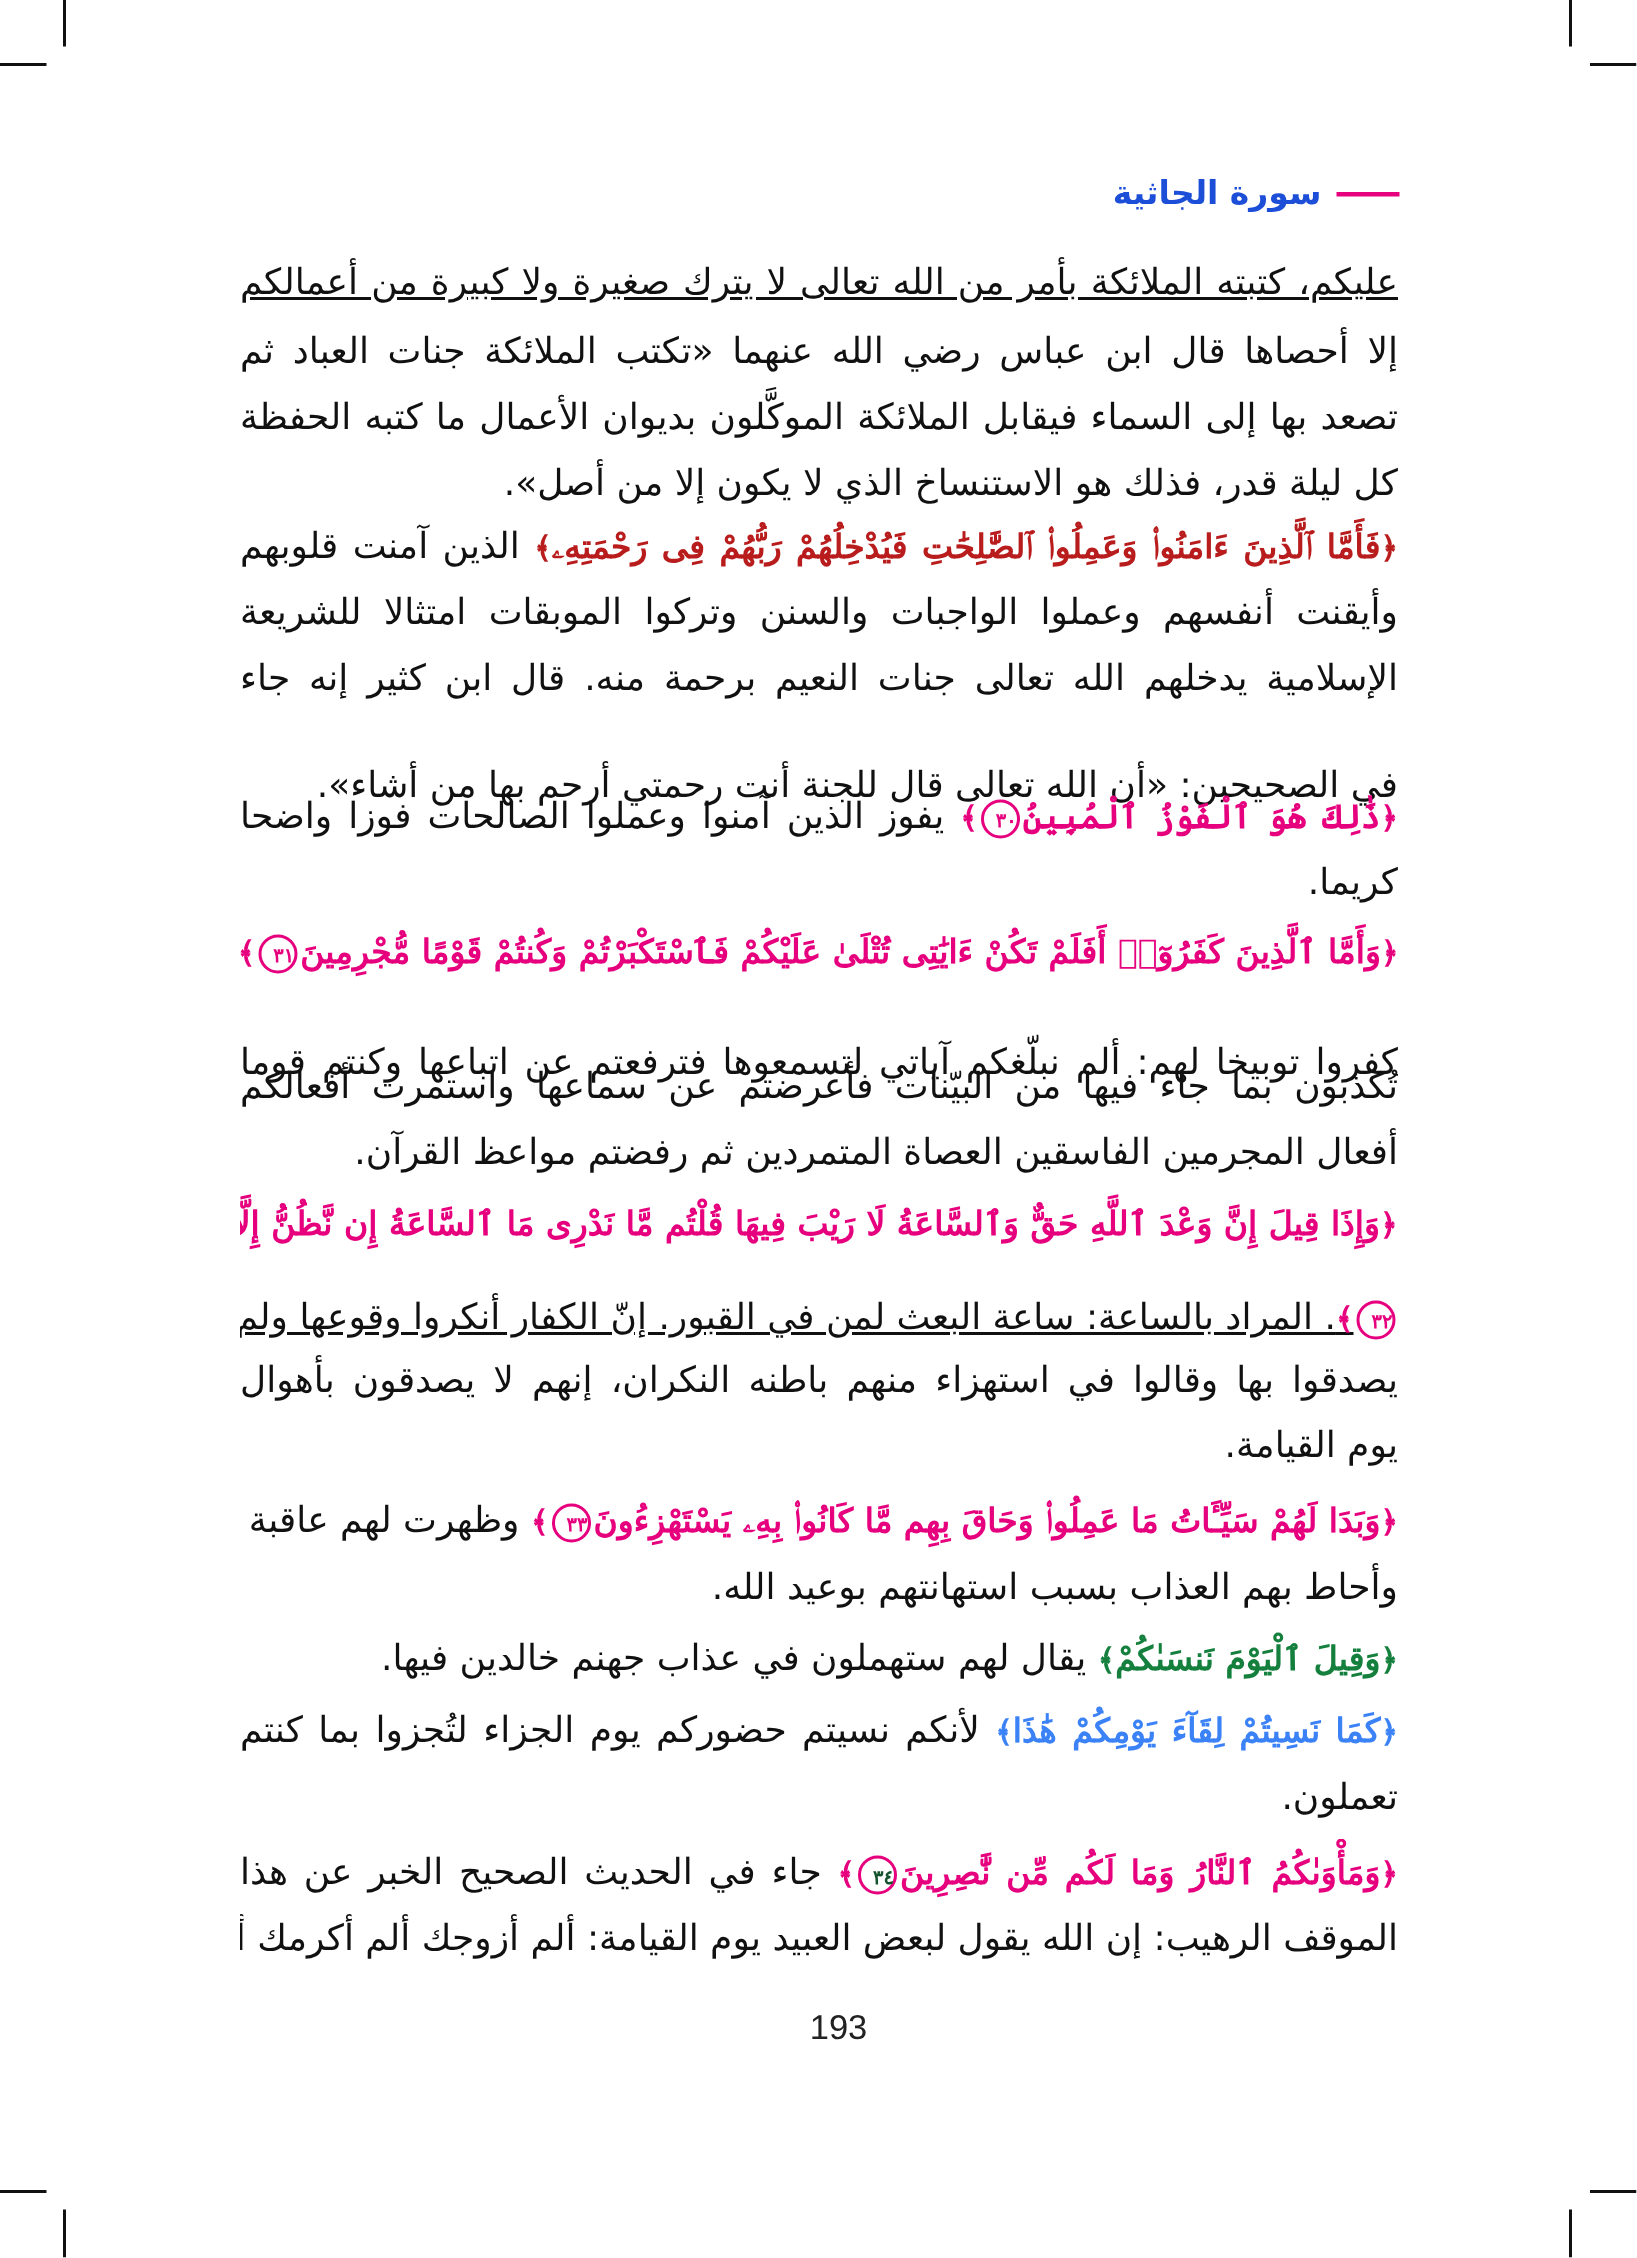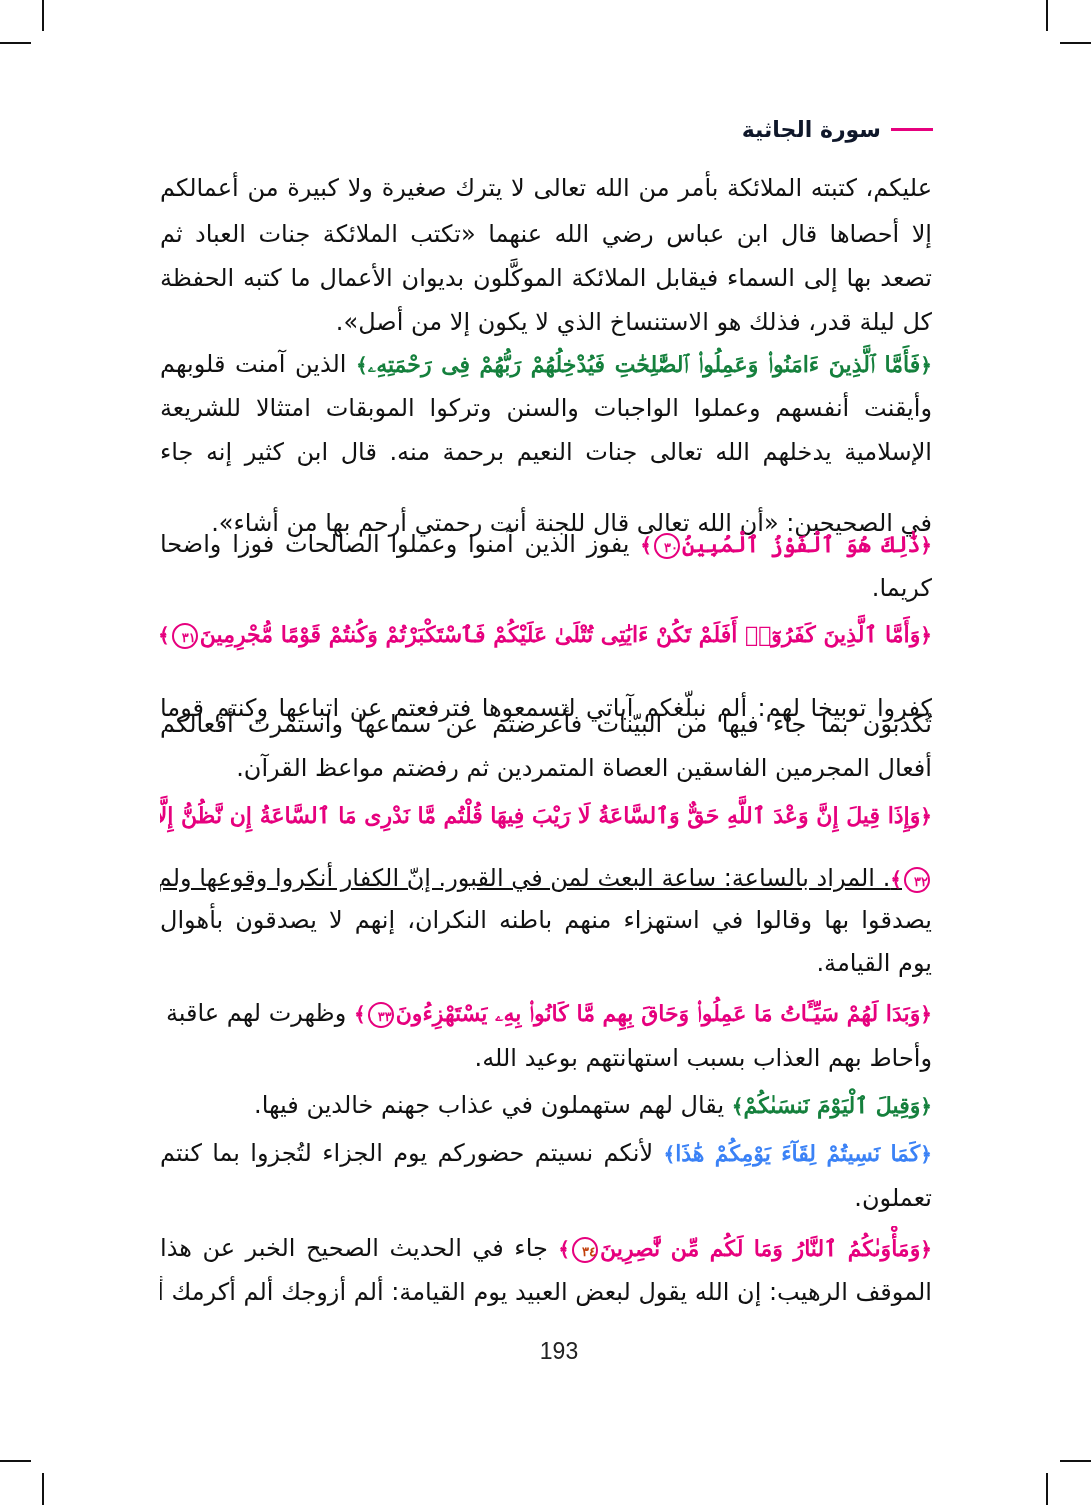--- a/index.html
+++ b/index.html
@@ -25,44 +25,44 @@
     <div class="crop" style="left: 1046px; top: 0px; width: 2px; height: 31px; background: rgb(17, 17, 17);"></div>
     <div class="crop" style="left: 1060px; top: 42px; width: 31px; height: 2px; background: rgb(17, 17, 17);"></div>
     <div class="crop" style="left: 0px; top: 1460px; width: 31px; height: 2px; background: rgb(17, 17, 17);"></div>
     <div class="crop" style="left: 42px; top: 1473px; width: 2px; height: 32px; background: rgb(17, 17, 17);"></div>
     <div class="crop" style="left: 1060px; top: 1460px; width: 31px; height: 2px; background: rgb(17, 17, 17);"></div>
     <div class="crop" style="left: 1046px; top: 1473px; width: 2px; height: 32px; background: rgb(17, 17, 17);"></div>
   </div>
 
 <div class="header">
   <span class="header-rule" style="background: rgb(230, 0, 126);"></span>
-  <span class="header-title" style="color: #0f172a;">سورة الجاثية</span>
+  <span class="header-title" style="color: #1d4ed8;">سورة الجاثية</span>
 </div>
 
 <div class="body-text" id="body-text" style="top: 166px;">
-    <div class="line" style="top: 0px;"><span>عليكم، كتبته الملائكة بأمر من الله تعالى لا يترك صغيرة ولا كبيرة من أعمالكم</span></div>
+    <div class="line" style="top: 0px; text-decoration: underline;"><span>عليكم، كتبته الملائكة بأمر من الله تعالى لا يترك صغيرة ولا كبيرة من أعمالكم</span></div>
     <div class="line" style="top: 46px;"><span>إلا أحصاها قال ابن عباس رضي الله عنهما «تكتب الملائكة جنات العباد ثم</span></div>
     <div class="line" style="top: 90px;"><span>تصعد بها إلى السماء فيقابل الملائكة الموكَّلون بديوان الأعمال ما كتبه الحفظة</span></div>
     <div class="line last" style="top: 134px;"><span>كل ليلة قدر، فذلك هو الاستنساخ الذي لا يكون إلا من أصل».</span></div>
-    <div class="line" style="top: 176px;"><span class="quran" style="color: #15803d; margin-top: 32px;"><span class="brace">﴿</span><span>فَأَمَّا ٱلَّذِينَ ءَامَنُوا۟ وَعَمِلُوا۟ ٱلصَّٰلِحَٰتِ فَيُدْخِلُهُمْ رَبُّهُمْ فِى رَحْمَتِهِۦ</span><span class="brace">﴾</span></span><span> الذين آمنت قلوبهم</span></div>
+    <div class="line" style="top: 176px;"><span class="quran" style="color: #b91c1c; margin-top: 32px;"><span class="brace">﴿</span><span>فَأَمَّا ٱلَّذِينَ ءَامَنُوا۟ وَعَمِلُوا۟ ٱلصَّٰلِحَٰتِ فَيُدْخِلُهُمْ رَبُّهُمْ فِى رَحْمَتِهِۦ</span><span class="brace">﴾</span></span><span> الذين آمنت قلوبهم</span></div>
     <div class="line" style="top: 220px;"><span>وأيقنت أنفسهم وعملوا الواجبات والسنن وتركوا الموبقات امتثالا للشريعة</span></div>
     <div class="line" style="top: 264px;"><span>الإسلامية يدخلهم الله تعالى جنات النعيم برحمة منه. قال ابن كثير إنه جاء</span></div>
     <div class="line last" style="top: 306px; margin-top: 29px;"><span>في الصحيحين: «أن الله تعالى قال للجنة أنت رحمتي أرحم بها من أشاء».</span></div>
     <div class="line" style="top: 356px;"><span class="quran" style="color: rgb(230, 0, 126);"><span class="brace">﴿</span><span>ذَٰلِكَ هُوَ ٱلْفَوْزُ ٱلْمُبِينُ</span><span class="ayah-num" style="color: rgb(230, 0, 126); border-color: rgb(230, 0, 126);">٣٠</span><span class="brace">﴾</span></span><span> يفوز الذين آمنوا وعملوا الصالحات فوزا واضحا</span></div>
     <div class="line last" style="top: 400px;"><span>كريما.</span></div>
     <div class="line" style="top: 446px; padding-right: 0px;"><span class="quran" style="color: rgb(230, 0, 126);"><span class="brace">﴿</span><span>وَأَمَّا ٱلَّذِينَ كَفَرُوٓا۟ أَفَلَمْ تَكُنْ ءَايَٰتِى تُتْلَىٰ عَلَيْكُمْ فَٱسْتَكْبَرْتُمْ وَكُنتُمْ قَوْمًا مُّجْرِمِينَ</span><span class="ayah-num" style="color: rgb(230, 0, 126); border-color: rgb(230, 0, 126);">٣١</span><span class="brace">﴾</span></span></div>
     <div class="line" style="top: 520px;"><span>كفروا توبيخا لهم: ألم نبلّغكم آياتي لتسمعوها فترفعتم عن اتباعها وكنتم قوما</span></div>
     <div class="line" style="top: 536px;"><span>تُكذبون بما جاء فيها من البيّنات فأعرضتم عن سماعها واستمرت أفعالكم</span></div>
     <div class="line last" style="top: 580px;"><span>أفعال المجرمين الفاسقين العصاة المتمردين ثم رفضتم مواعظ القرآن.</span></div>
     <div class="line" style="top: 627px;"><span class="quran" style="color: rgb(230, 0, 126);"><span class="brace">﴿</span><span>وَإِذَا قِيلَ إِنَّ وَعْدَ ٱللَّهِ حَقٌّ وَٱلسَّاعَةُ لَا رَيْبَ فِيهَا قُلْتُم مَّا نَدْرِى مَا ٱلسَّاعَةُ إِن نَّظُنُّ إِلَّا ظَنًّا وَمَا نَحْنُ بِمُسْتَيْقِنِينَ</span></span></div>
     <div class="line" style="top: 690px; text-decoration: underline;"><span class="quran" style="color: rgb(230, 0, 126);"><span class="ayah-num" style="color: rgb(230, 0, 126); border-color: rgb(230, 0, 126);">٣٢</span><span class="brace">﴾</span></span><span>. المراد بالساعة: ساعة البعث لمن في القبور. إنّ الكفار أنكروا وقوعها ولم</span></div>
     <div class="line" style="top: 732px;"><span>يصدقوا بها وقالوا في استهزاء منهم باطنه النكران، إنهم لا يصدقون بأهوال</span></div>
     <div class="line last" style="top: 775px;"><span>يوم القيامة.</span></div>
     <div class="line" style="top: 825px;"><span class="quran" style="color: rgb(230, 0, 126);"><span class="brace">﴿</span><span>وَبَدَا لَهُمْ سَيِّـَٔاتُ مَا عَمِلُوا۟ وَحَاقَ بِهِم مَّا كَانُوا۟ بِهِۦ يَسْتَهْزِءُونَ</span><span class="ayah-num" style="color: rgb(230, 0, 126); border-color: rgb(230, 0, 126);">٣٣</span><span class="brace">﴾</span></span><span> وظهرت لهم عاقبة أعمالهم</span></div>
     <div class="line last" style="top: 870px;"><span>وأحاط بهم العذاب بسبب استهانتهم بوعيد الله.</span></div>
     <div class="line last" style="top: 917px; padding-right: 0px;"><span class="quran" style="color: #15803d;"><span class="brace">﴿</span><span>وَقِيلَ ٱلْيَوْمَ نَنسَىٰكُمْ</span><span class="brace">﴾</span></span><span> يقال لهم ستهملون في عذاب جهنم خالدين فيها.</span></div>
     <div class="line" style="top: 965px;"><span class="quran" style="color: #3b82f6;"><span class="brace">﴿</span><span>كَمَا نَسِيتُمْ لِقَآءَ يَوْمِكُمْ هَٰذَا</span><span class="brace">﴾</span></span><span> لأنكم نسيتم حضوركم يوم الجزاء لتُجزوا بما كنتم</span></div>
     <div class="line last" style="top: 1010px;"><span>تعملون.</span></div>
-    <div class="line" style="top: 1060px;"><span class="quran" style="color: rgb(230, 0, 126);"><span class="brace">﴿</span><span>وَمَأْوَىٰكُمُ ٱلنَّارُ وَمَا لَكُم مِّن نَّٰصِرِينَ</span><span class="ayah-num" style="color: #c2410c; border-color: rgb(230, 0, 126); font-family: Liberation Serif, serif;">٣٤</span><span class="brace">﴾</span></span><span> جاء في الحديث الصحيح الخبر عن هذا</span></div>
+    <div class="line" style="top: 1060px;"><span class="quran" style="color: rgb(230, 0, 126);"><span class="brace">﴿</span><span>وَمَأْوَىٰكُمُ ٱلنَّارُ وَمَا لَكُم مِّن نَّٰصِرِينَ</span><span class="ayah-num" style="color: #14532d; border-color: rgb(230, 0, 126); font-family: Liberation Serif, serif;">٣٤</span><span class="brace">﴾</span></span><span> جاء في الحديث الصحيح الخبر عن هذا</span></div>
     <div class="line" style="top: 1104px;"><span>الموقف الرهيب: إن الله يقول لبعض العبيد يوم القيامة: ألم أزوجك ألم أكرمك ألم</span></div>
   </div>
 
 <div class="page-number">193</div>
 
 </body></html>

